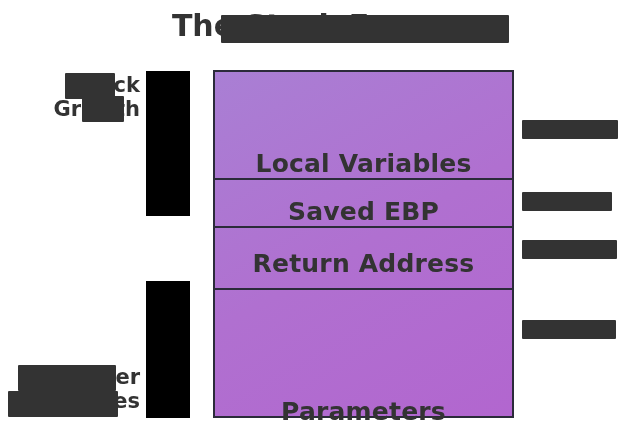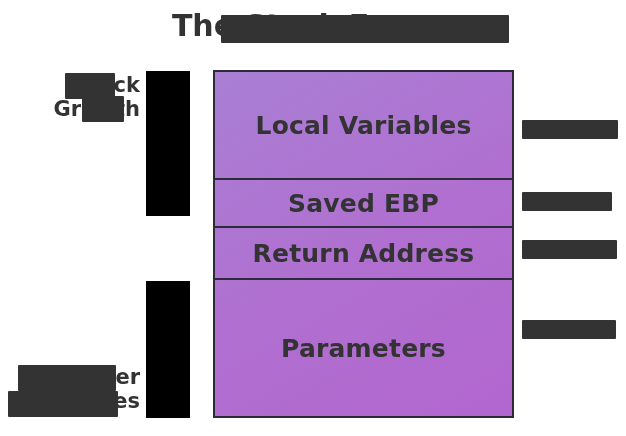--- a/index.html
+++ b/index.html
@@ -51,32 +51,32 @@
     box-sizing: border-box;
     background: linear-gradient(150deg, #a97fd4 0%, #b070d0 50%, #b266cf 100%);
   }
 
   .stack-cell {
     position: absolute;
     left: 0;
     width: 100%;
     box-sizing: border-box;
     display: flex;
-    align-items: center;
+    align-items: flex-end;
     justify-content: center;
     color: #333333;
     font-size: 25px;
     font-weight: 700;
     letter-spacing: 0.2px;
     white-space: nowrap;
   }
   .cell-local    { top: 0px;   height: 106px; }
   .cell-ebp      { top: 106px; height: 48px;  border-top: 2px solid #2b2b3a; }
   .cell-ret      { top: 154px; height: 52px;  border-top: 2px solid #2b2b3a; }
-  .cell-params   { top: 206px; height: 138px; border-top: 2px solid #2b2b3a; }
+  .cell-params   { top: 216px; height: 138px; border-top: 2px solid #2b2b3a; }
 
   
   .left-label {
     position: absolute;
     text-align: right;
     font-size: 21px;
     font-weight: 700;
     color: #333333;
     line-height: 1.12;
     white-space: nowrap;

